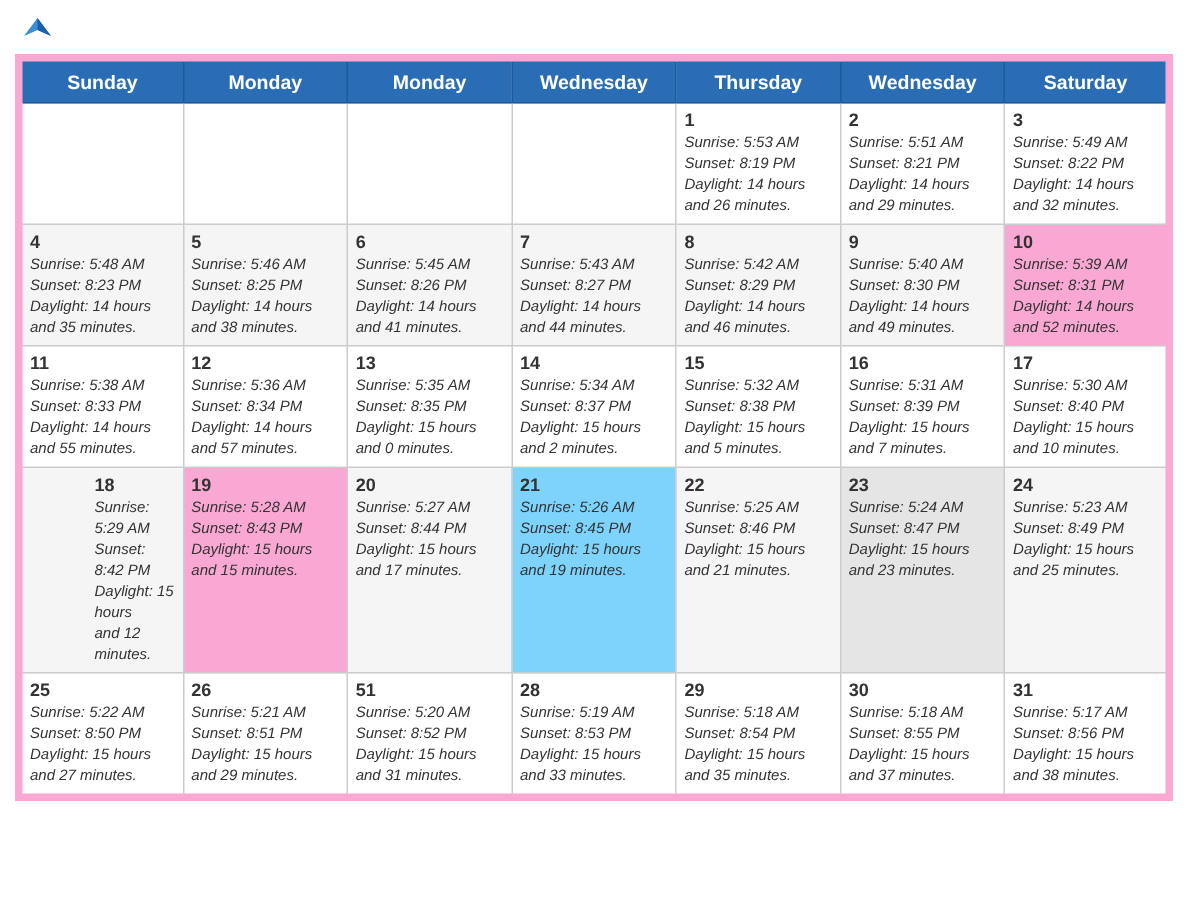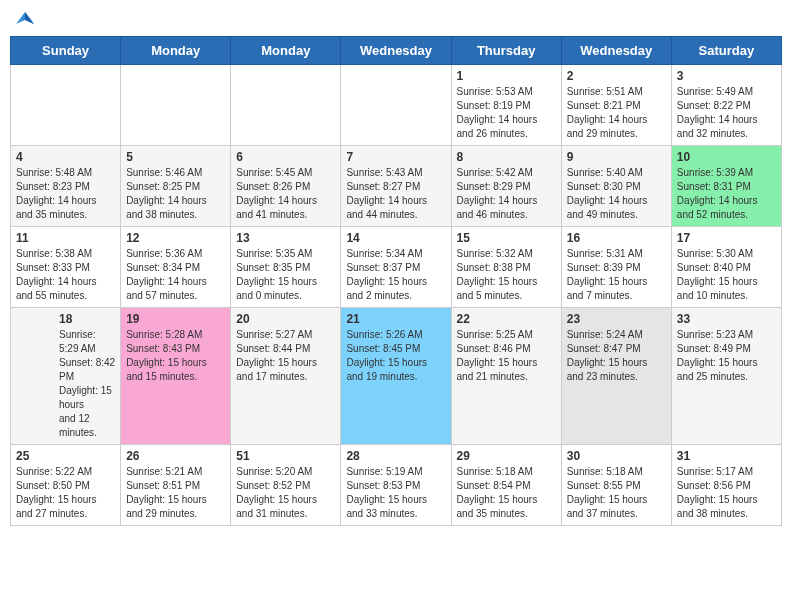--- a/index.html
+++ b/index.html
@@ -28,21 +28,21 @@
       font-weight: bold;
       color: #333;
     }
     .location {
       font-size: 14px;
       color: #555;
     }
     .calendar {
       width: 100%;
       border-collapse: collapse;
-      border: 1px solid #f9a8d4;
+      border: 5px solid #f9a8d4;
     }
     .calendar th {
       background-color: #2a6db5;
       color: #fff;
       text-align: center;
       padding: 6px 4px;
       font-size: 13px;
       border: 1px solid #1e5a9a;
     }
     .calendar td {
@@ -60,20 +60,21 @@
     }
     .day-number {
       font-weight: bold;
       font-size: 12px;
       display: block;
       margin-bottom: 2px;
     }
     .day-info {
       font-size: 10px;
       line-height: 1.4;
+      font-style: italic;
     }
     .empty-cell {
       background: #fff !important;
     }
   </style>
 </head>
 <body>
 
 <div class="header">
   <div class="logo">
@@ -141,21 +142,21 @@
           <div class="day-info">Sunrise: 5:43 AM<br>Sunset: 8:27 PM<br>Daylight: 14 hours<br>and 44 minutes.</div>
         </td>
         <td style="background: rgb(245, 245, 245);">
           <span class="day-number">8</span>
           <div class="day-info">Sunrise: 5:42 AM<br>Sunset: 8:29 PM<br>Daylight: 14 hours<br>and 46 minutes.</div>
         </td>
         <td style="background: rgb(245, 245, 245);">
           <span class="day-number">9</span>
           <div class="day-info">Sunrise: 5:40 AM<br>Sunset: 8:30 PM<br>Daylight: 14 hours<br>and 49 minutes.</div>
         </td>
-        <td style="background: #86efac; margin-top: 28px;">
+        <td style="background: #f9a8d4; margin-top: 28px;">
           <span class="day-number">10</span>
           <div class="day-info">Sunrise: 5:39 AM<br>Sunset: 8:31 PM<br>Daylight: 14 hours<br>and 52 minutes.</div>
         </td>
       </tr>
       <tr>
         <td>
           <span class="day-number">11</span>
           <div class="day-info">Sunrise: 5:38 AM<br>Sunset: 8:33 PM<br>Daylight: 14 hours<br>and 55 minutes.</div>
         </td>
         <td>
@@ -202,21 +203,21 @@
         </td>
         <td style="background: rgb(245, 245, 245);">
           <span class="day-number">22</span>
           <div class="day-info">Sunrise: 5:25 AM<br>Sunset: 8:46 PM<br>Daylight: 15 hours<br>and 21 minutes.</div>
         </td>
         <td style="background: #e5e5e5;">
           <span class="day-number">23</span>
           <div class="day-info">Sunrise: 5:24 AM<br>Sunset: 8:47 PM<br>Daylight: 15 hours<br>and 23 minutes.</div>
         </td>
         <td style="background: rgb(245, 245, 245);">
-          <span class="day-number">33</span>
+          <span class="day-number">24</span>
           <div class="day-info">Sunrise: 5:23 AM<br>Sunset: 8:49 PM<br>Daylight: 15 hours<br>and 25 minutes.</div>
         </td>
       </tr>
       <tr>
         <td>
           <span class="day-number">25</span>
           <div class="day-info">Sunrise: 5:22 AM<br>Sunset: 8:50 PM<br>Daylight: 15 hours<br>and 27 minutes.</div>
         </td>
         <td>
           <span class="day-number">26</span>

